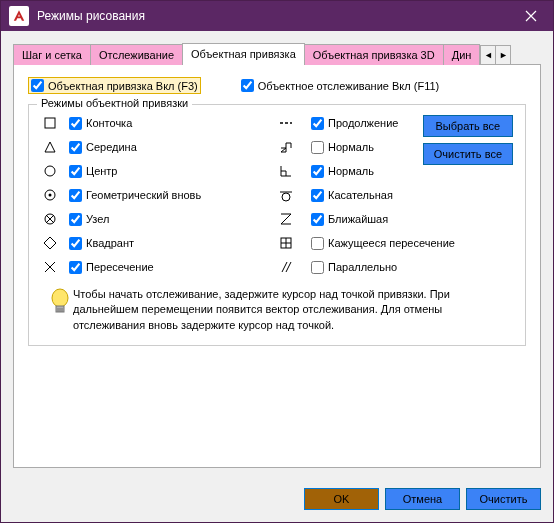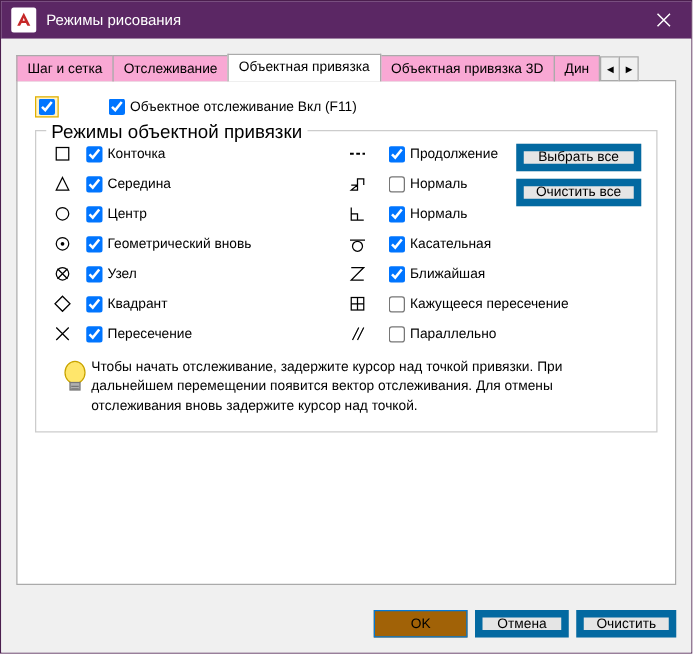--- a/index.html
+++ b/index.html
@@ -15,26 +15,26 @@
 .tab{padding:4px 8px;background:#f9a8d4;border:1px solid #aaa;border-bottom:none;margin-right:-1px;cursor:pointer;white-space:nowrap;font-size:11px}
 .tab.active{background:#fff;padding-bottom:5px;position:relative;z-index:3}
 .tabnav{margin-left:2px;display:flex}
 .tabnav div{width:16px;height:20px;border:1px solid #aaa;background:#f0f0f0;display:flex;align-items:center;justify-content:center;font-size:9px;cursor:pointer;margin-left:-1px}
 .panel{background:#fff;border:1px solid #aaa;flex:1;padding:12px 14px;position:relative}
 .toprow{display:flex;gap:40px;margin-bottom:10px}
 .chk{display:flex;align-items:center;gap:4px;cursor:pointer}
 .chk input{width:13px;height:13px}
 .hl{border:1px solid #e0b000;background:#fff3c8;padding:1px 2px}
 .fieldset{border:1px solid #ccc;padding:10px 12px 12px;position:relative}
-.legend{position:absolute;top:-8px;left:8px;background:#fff;padding:0 4px;font-size:15px}
+.legend{position:absolute;top:-8px;left:8px;background:#fff;padding:0 4px;font-size:11px}
 .grid{display:grid;grid-template-columns:22px 1fr 28px 1fr;row-gap:8px;column-gap:6px;align-items:center}
 .ico{width:18px;height:16px;display:flex;align-items:center;justify-content:center}
 .ico svg{width:14px;height:14px}
 .btns{position:absolute;top:10px;right:12px;display:flex;flex-direction:column;gap:6px}
-.btn{min-width:88px;height:22px;background:#e5e5e5;border:6px solid #0369a1;display:flex;align-items:center;justify-content:center;cursor:pointer;padding:0 10px}
+.btn{min-width:88px;height:22px;background:#3b82f6;border:1px solid #0369a1;display:flex;align-items:center;justify-content:center;cursor:pointer;padding:0 10px}
 .tip{display:flex;gap:0;margin-top:12px;padding:0 6px}
 .tip-ico{flex-shrink:0}
 .tip-txt{line-height:1.4}
 .footer{display:flex;padding:8px 12px 12px;align-items:center;background:#f0f0f0;border-top:0}
 .footer .spacer{flex:1}
 .footer .btn{min-width:75px;margin-left:6px}
 .footer .btn.def{border:1px solid #0078d7;background:#a16207}
 </style>
 </head>
 <body>
@@ -64,20 +64,21 @@
       <div class="tabnav">
         <div>◄</div>
         <div>►</div>
       </div>
     </div>
 
     <div class="panel">
       <div class="toprow">
         <label class="chk hl">
           <input type="checkbox" checked="" style="">
+          <span>Объектная привязка Вкл (F3)</span>
         </label>
         <label class="chk">
           <input type="checkbox" checked="" style="">
           <span>Объектное отслеживание Вкл (F11)</span>
         </label>
       </div>
 
       <div class="fieldset">
         <div class="legend">Режимы объектной привязки</div>
         <div class="btns">

